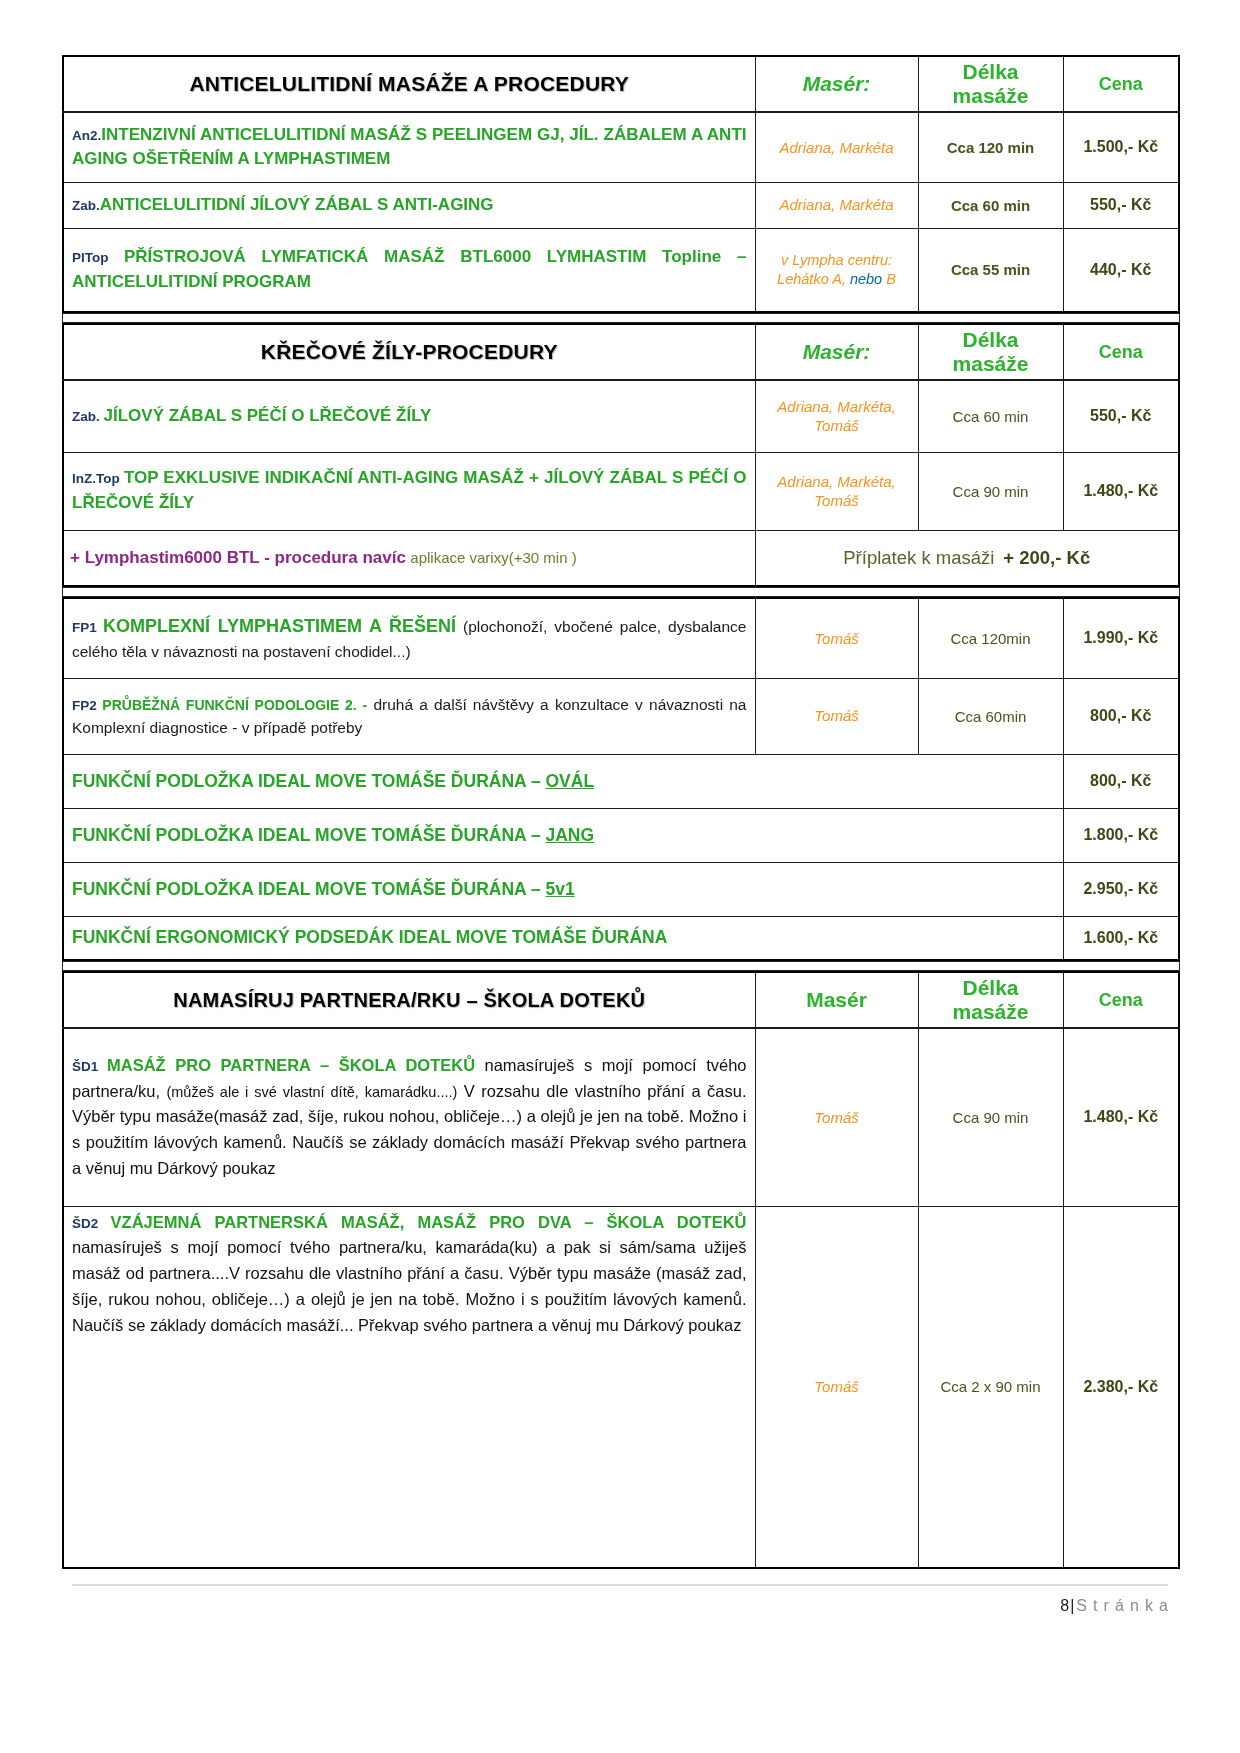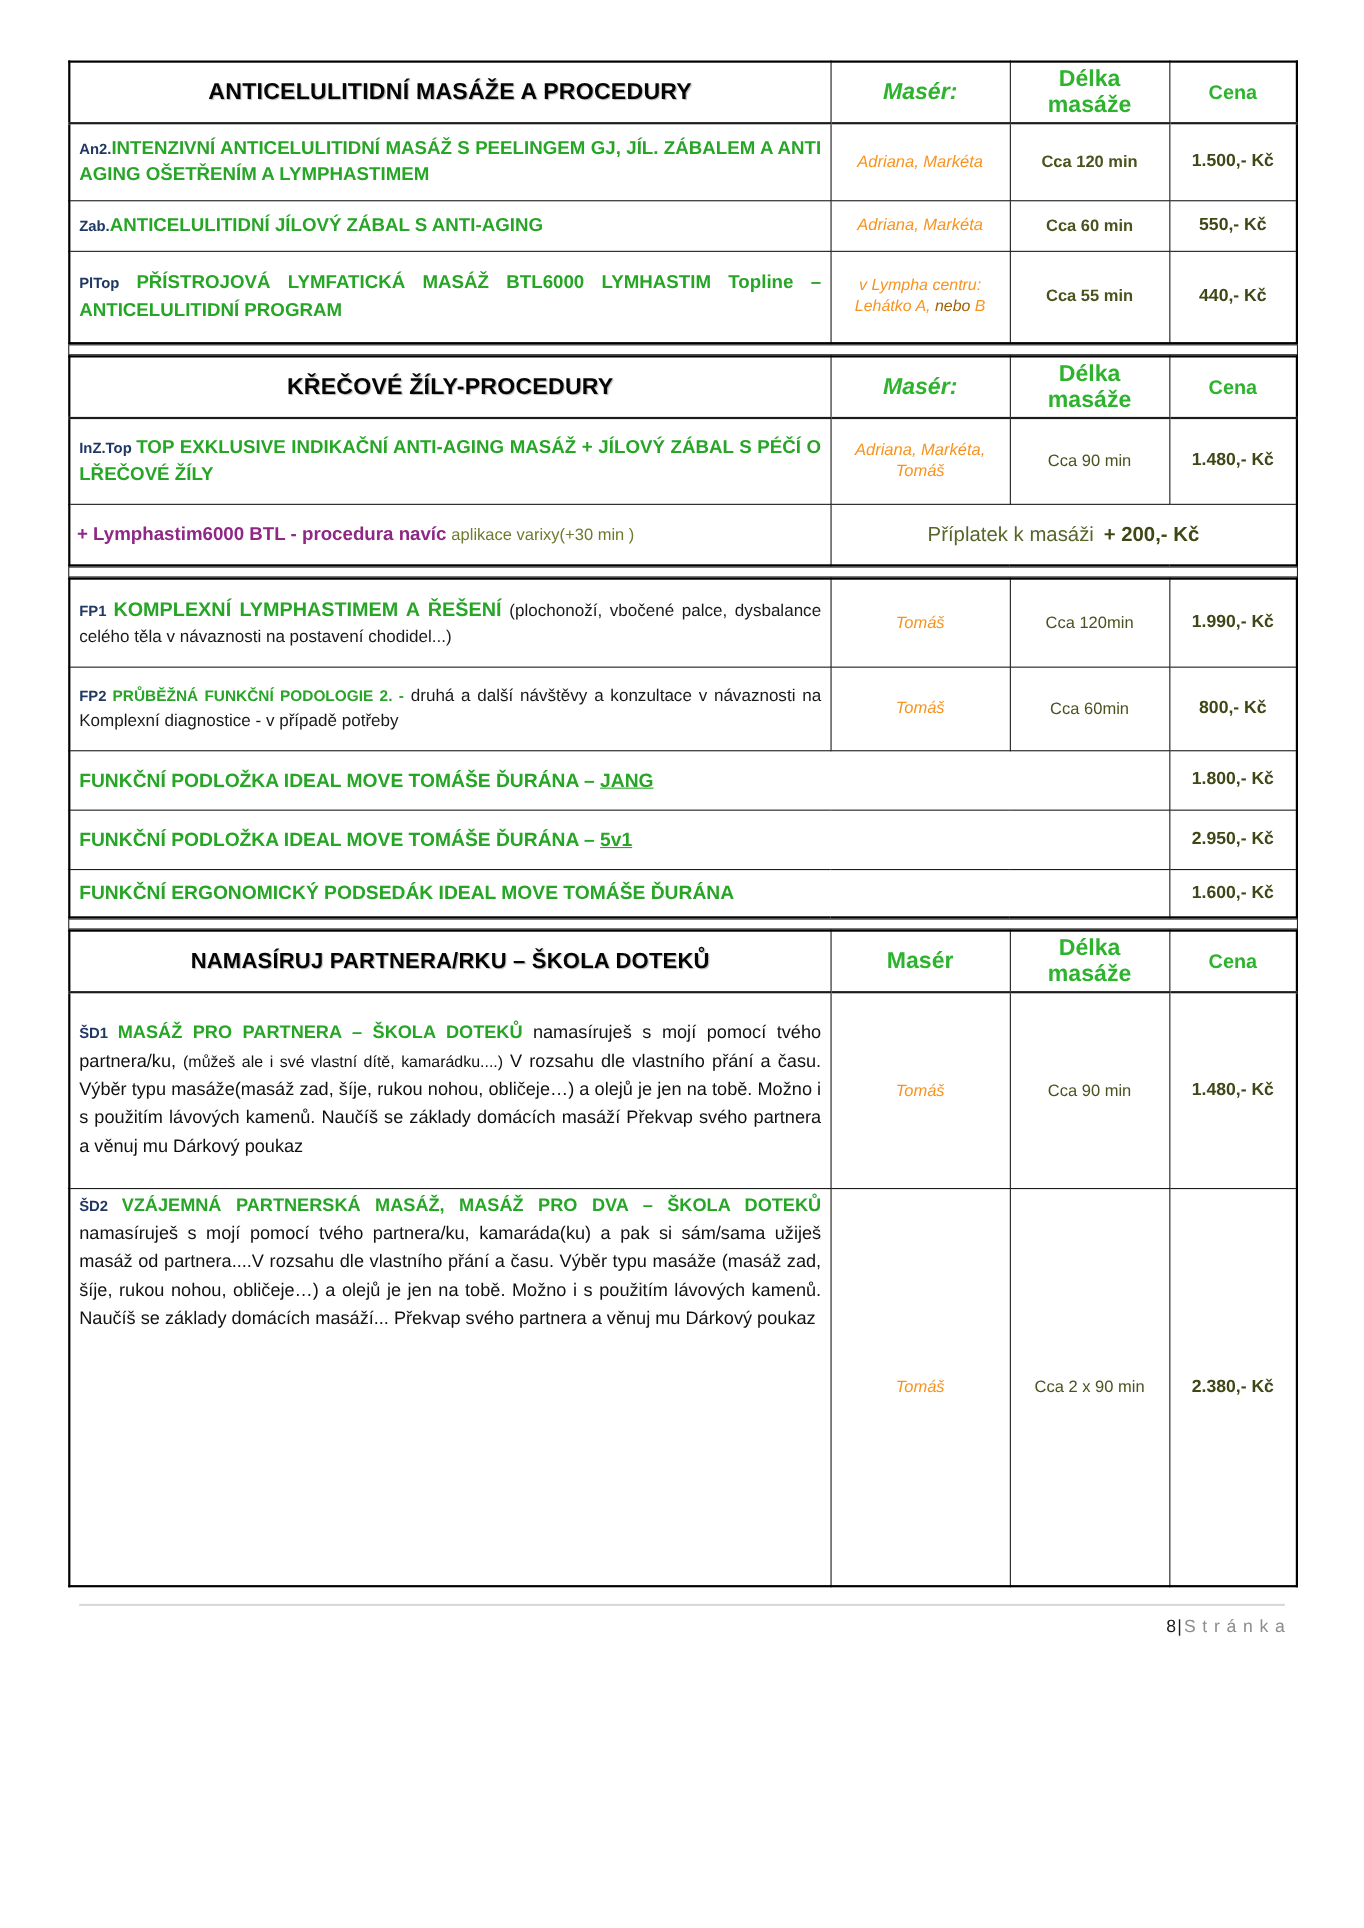--- a/index.html
+++ b/index.html
@@ -13,21 +13,21 @@
   table.t td{border:1.5px solid #1c1c1c;vertical-align:middle;padding:3px 8px;box-sizing:border-box;overflow:hidden;}
   tr.sec-head td{border-bottom-width:2.5px;}
   .sec-title{font-size:21px;font-weight:bold;color:#050505;text-align:center;letter-spacing:.2px;text-shadow:1px 1px 1px #b8b8b8;}
   .col-head{color:#2db32d;font-weight:bold;text-align:center;font-size:21px;}
   .col-head.it{font-style:italic;}
   .col-head.cena{font-size:18px;}
   .desc{text-align:justify;padding:4px 12px 4px 8px;line-height:1.45;}
   .code{color:#1f3864;font-weight:bold;font-size:13.5px;}
   .proc{color:#27a527;font-weight:bold;font-size:17px;}
   .maser{color:#f79421;font-style:italic;text-align:center;font-size:15px;line-height:1.3;}
-  .maser .blk{color:#a16207;}
+  .maser .blk{color:#0369a1;}
   .maser-sm{font-size:14.5px;}
   .time{color:#4a531d;text-align:center;font-size:15px;}
   .time.b{font-weight:bold;}
   .price{color:#3e4816;font-weight:bold;text-align:center;font-size:16px;}
   .blacktxt{color:#1a1a1a;font-weight:normal;font-size:15.5px;}
   .purple{color:#8e2786;font-weight:bold;font-size:17px;}
   .note{color:#6d7b2d;font-size:15px;}
   .sur{text-align:center;border-radius:28px;}
   .sur-label{color:#57652a;font-size:18.5px;}
   .sur-price{color:#3e4816;font-weight:bold;font-size:18.5px;}
@@ -98,20 +98,26 @@
         <col style="width:145px">
         <col style="width:116px">
       </colgroup>
     <tbody>
         <tr class="sec-head" style="height:39px">
       <td class="sec-title">KŘEČOVÉ ŽÍLY-PROCEDURY</td>
       <td class="col-head it">Masér:</td>
       <td class="col-head">Délka masáže</td>
       <td class="col-head cena">Cena</td>
     </tr>
+    <tr style="height:72px">
+      <td class="desc"><span class="code">Zab. </span> <span class="proc">JÍLOVÝ ZÁBAL S PÉČÍ O LŘEČOVÉ ŽÍLY</span></td>
+      <td class="maser">Adriana, Markéta, Tomáš</td>
+      <td class="time">Cca 60 min</td>
+      <td class="price">550,- Kč</td>
+    </tr>
     <tr style="height:78px">
       <td class="desc"><span class="code">InZ.Top </span> <span class="proc">TOP EXKLUSIVE INDIKAČNÍ ANTI-AGING MASÁŽ + JÍLOVÝ ZÁBAL S PÉČÍ O LŘEČOVÉ ŽÍLY</span></td>
       <td class="maser">Adriana, Markéta, Tomáš</td>
       <td class="time">Cca 90 min</td>
       <td class="price">1.480,- Kč</td>
     </tr>
     <tr style="height:56px">
       <td style="padding-left:6px;"><span class="purple">+ Lymphastim6000 BTL - procedura navíc</span> <span class="note">aplikace varixy(+30 min )</span></td>
       <td class="sur" colspan="3"><span class="sur-label">Příplatek k masáži</span>&nbsp; <span class="sur-price">+ 200,- Kč</span></td>
     </tr>
@@ -131,20 +137,24 @@
     <tr style="height:80px">
       <td class="desc"><span class="code">FP1 </span> <span class="proc" style="font-size:18px;">KOMPLEXNÍ LYMPHASTIMEM A ŘEŠENÍ</span> <span class="blacktxt">(plochonoží, vbočené palce, dysbalance celého těla v návaznosti na postavení chodidel...)</span></td>
       <td class="maser">Tomáš</td>
       <td class="time">Cca 120min</td>
       <td class="price">1.990,- Kč</td>
     </tr>
     <tr style="height:76px">
       <td class="desc"><span class="code">FP2 </span> <span class="proc" style="font-size:14px;">PRŮBĚŽNÁ FUNKČNÍ PODOLOGIE 2. -</span> <span class="blacktxt">druhá a další návštěvy a konzultace v návaznosti na Komplexní diagnostice - v případě potřeby</span></td>
       <td class="maser">Tomáš</td>
       <td class="time">Cca 60min</td>
+      <td class="price">800,- Kč</td>
+    </tr>
+    <tr style="height:54px">
+      <td class="product" colspan="3"><span>FUNKČNÍ PODLOŽKA IDEAL MOVE TOMÁŠE ĎURÁNA – </span> <span class="uvar">OVÁL</span></td>
       <td class="price">800,- Kč</td>
     </tr>
     <tr style="height:54px">
       <td class="product" colspan="3"><span>FUNKČNÍ PODLOŽKA IDEAL MOVE TOMÁŠE ĎURÁNA – </span> <span class="uvar">JANG</span></td>
       <td class="price">1.800,- Kč</td>
     </tr>
     <tr style="height:54px">
       <td class="product" colspan="3"><span>FUNKČNÍ PODLOŽKA IDEAL MOVE TOMÁŠE ĎURÁNA – </span> <span class="uvar">5v1</span></td>
       <td class="price">2.950,- Kč</td>
     </tr>

